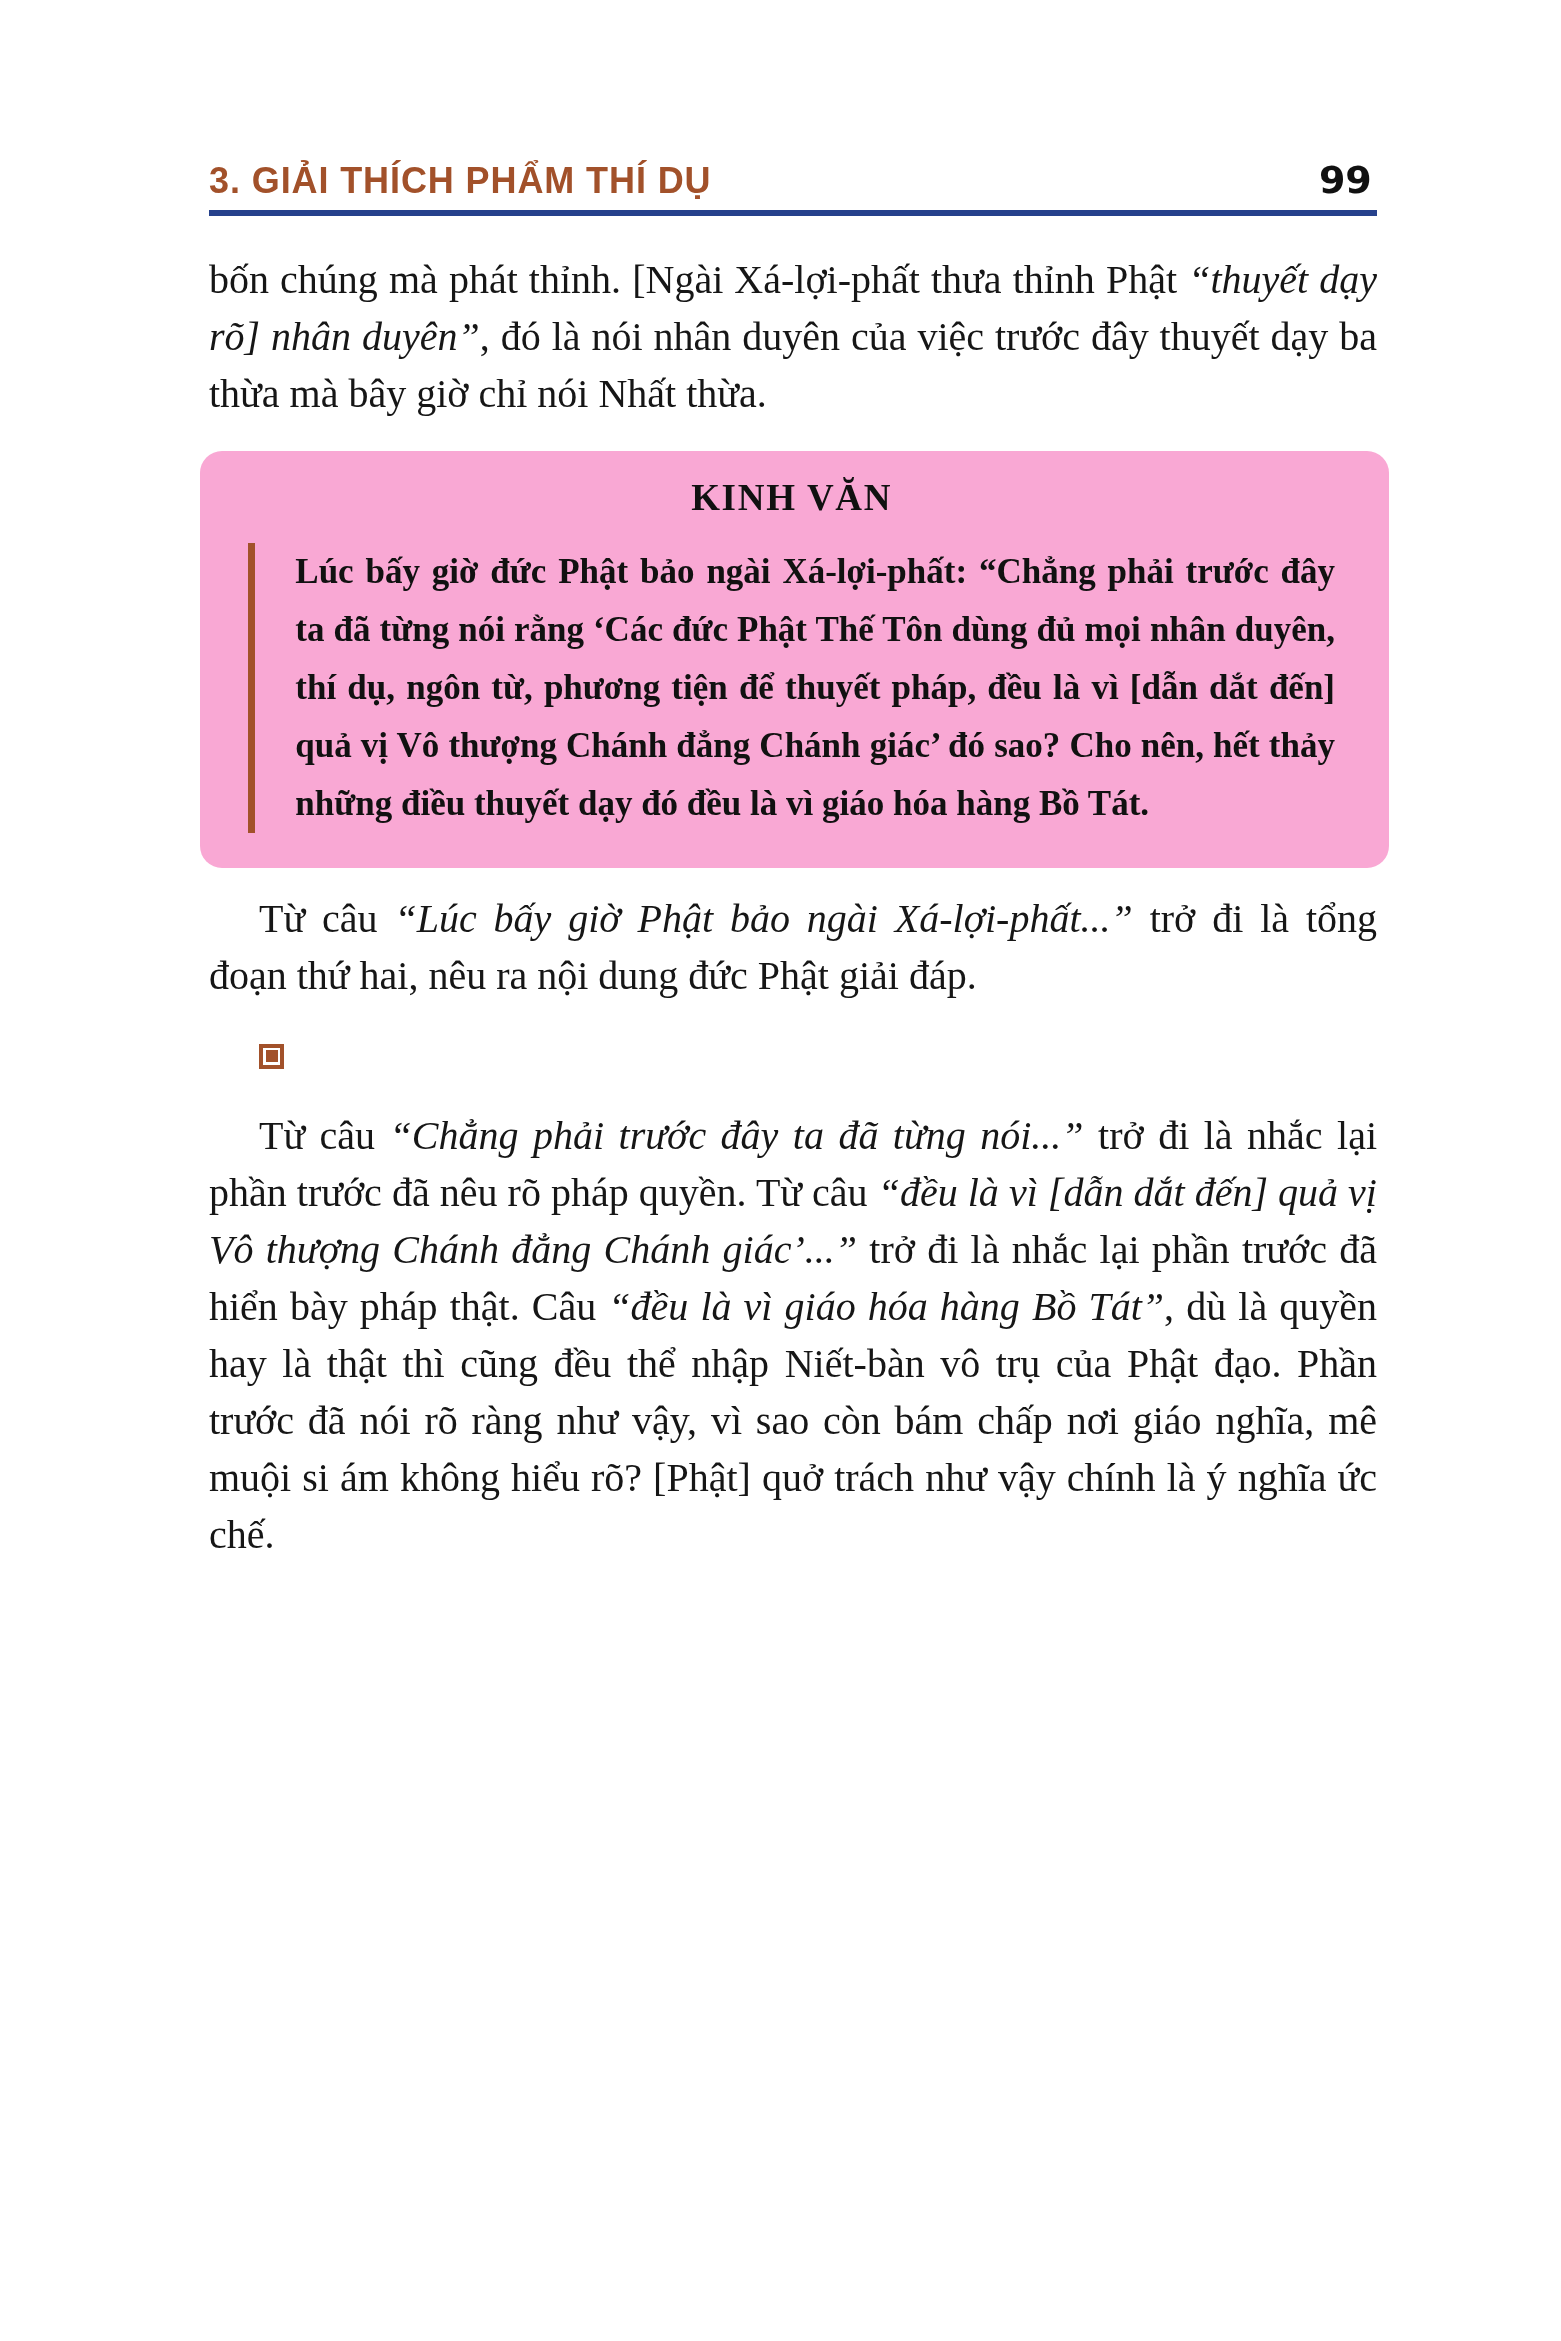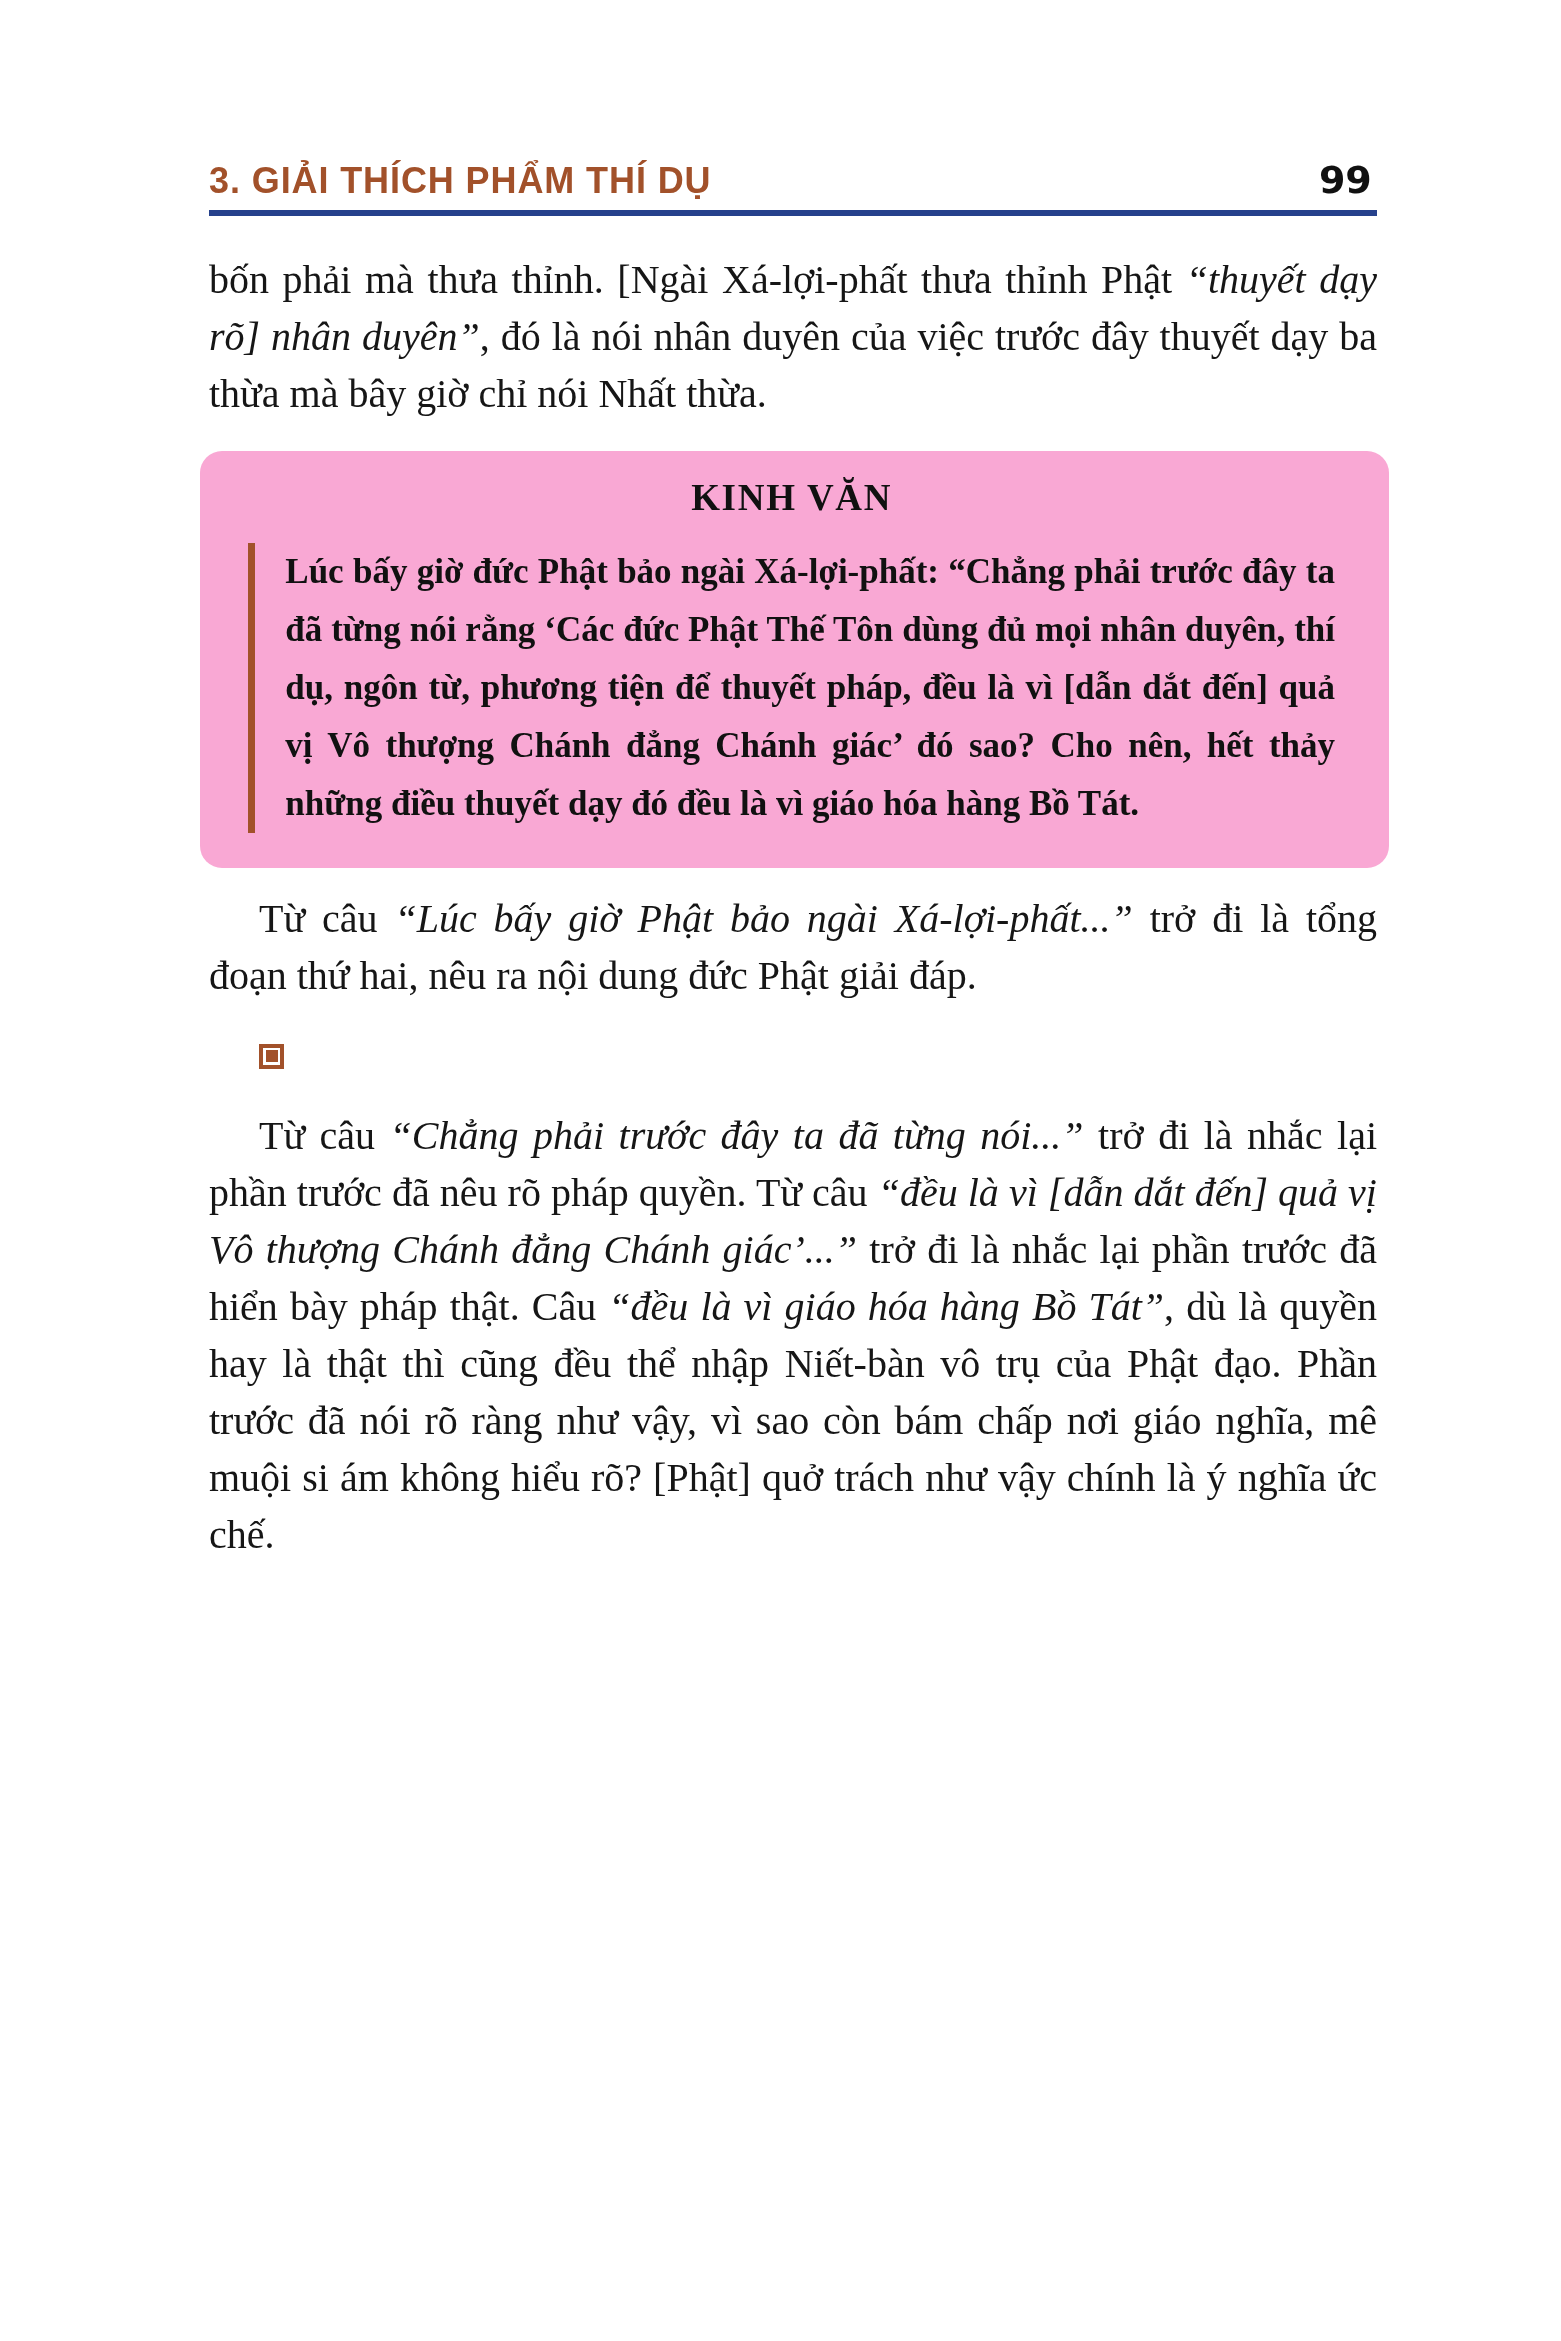--- a/index.html
+++ b/index.html
@@ -39,21 +39,21 @@
     background:#f9a8d4;border-radius:22px;
     padding:24px 54px 35px 48px;
   }
   .box-title{
     text-align:center;font-weight:700;font-size:37px;line-height:45px;
     letter-spacing:1.7px;margin:0;color:#111111;
   }
   .quote{
     margin-top:22.6px;
     border-left:7.8px solid #a2512a;
-    padding-left:30px;
+    padding-left:40px;
   }
   .quote p{
     font-size:35px;line-height:58px;font-weight:700;
     text-align:justify;margin:0;color:#111111;
   }
   
   .sq{
     display:inline-block;width:17.3px;height:17.3px;
     border:4.3px solid #a2512a;position:relative;
     vertical-align:0px;margin-right:15.6px;
@@ -70,21 +70,21 @@
 
 <div class="page">
   <div class="content">
 
     <div class="header-row">
       <div class="chapter">3. GIẢI THÍCH PHẨM THÍ DỤ</div>
       <div class="pagenum">99</div>
     </div>
     <div class="rule"></div>
 
-    <p class="para p1"><span>bốn phải mà thưa thỉnh. [Ngài Xá-lợi-phất thưa thỉnh Phật </span><span class="it">“thuyết dạy rõ] nhân duyên”</span><span>, đó là nói nhân duyên của việc trước đây thuyết dạy ba thừa mà bây giờ chỉ nói Nhất thừa.</span></p>
+    <p class="para p1"><span>bốn chúng mà phát thỉnh. [Ngài Xá-lợi-phất thưa thỉnh Phật </span><span class="it">“thuyết dạy rõ] nhân duyên”</span><span>, đó là nói nhân duyên của việc trước đây thuyết dạy ba thừa mà bây giờ chỉ nói Nhất thừa.</span></p>
 
     <div class="box">
       <p class="box-title">KINH VĂN</p>
       <div class="quote">
         <p>Lúc bấy giờ đức Phật bảo ngài Xá-lợi-phất: “Chẳng phải trước đây ta đã từng nói rằng ‘Các đức Phật Thế Tôn dùng đủ mọi nhân duyên, thí dụ, ngôn từ, phương tiện để thuyết pháp, đều là vì [dẫn dắt đến] quả vị Vô thượng Chánh đẳng Chánh giác’ đó sao? Cho nên, hết thảy những điều thuyết dạy đó đều là vì giáo hóa hàng Bồ Tát.</p>
       </div>
     </div>
 
     <p class="para pmt indent"><span><span>Từ câu </span><span class="it">“Lúc bấy giờ Phật bảo ngài Xá-lợi-phất...”</span><span> trở đi là tổng đoạn thứ hai, nêu ra nội dung đức Phật giải đáp.</span></span></p>
 

